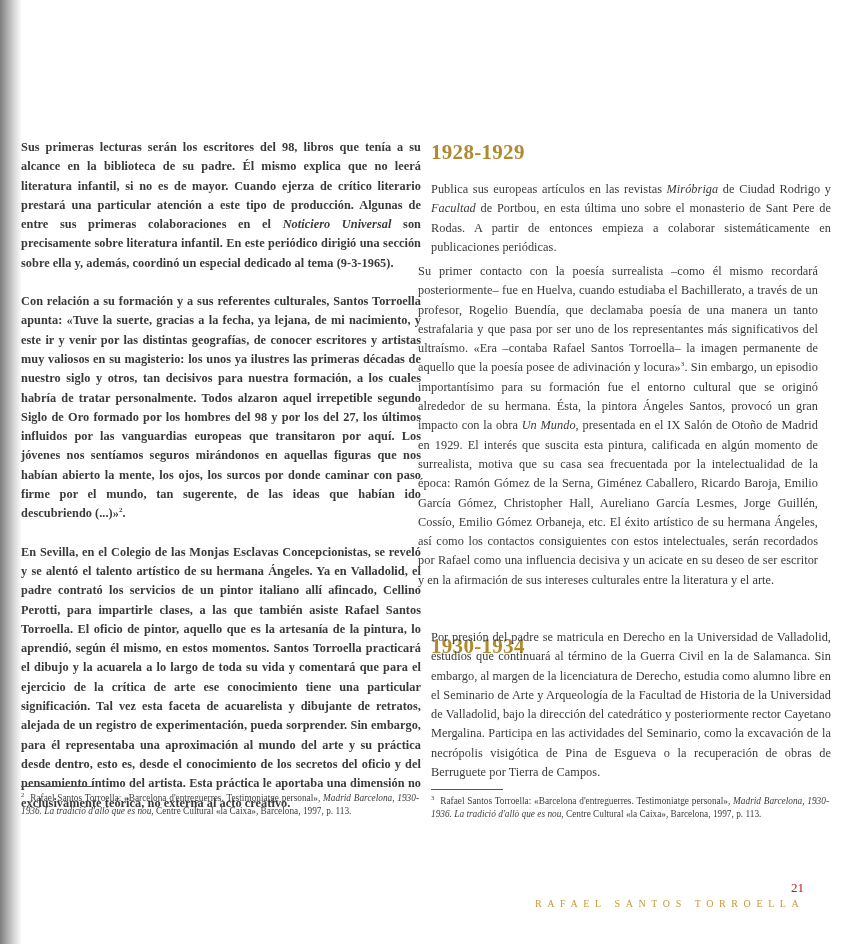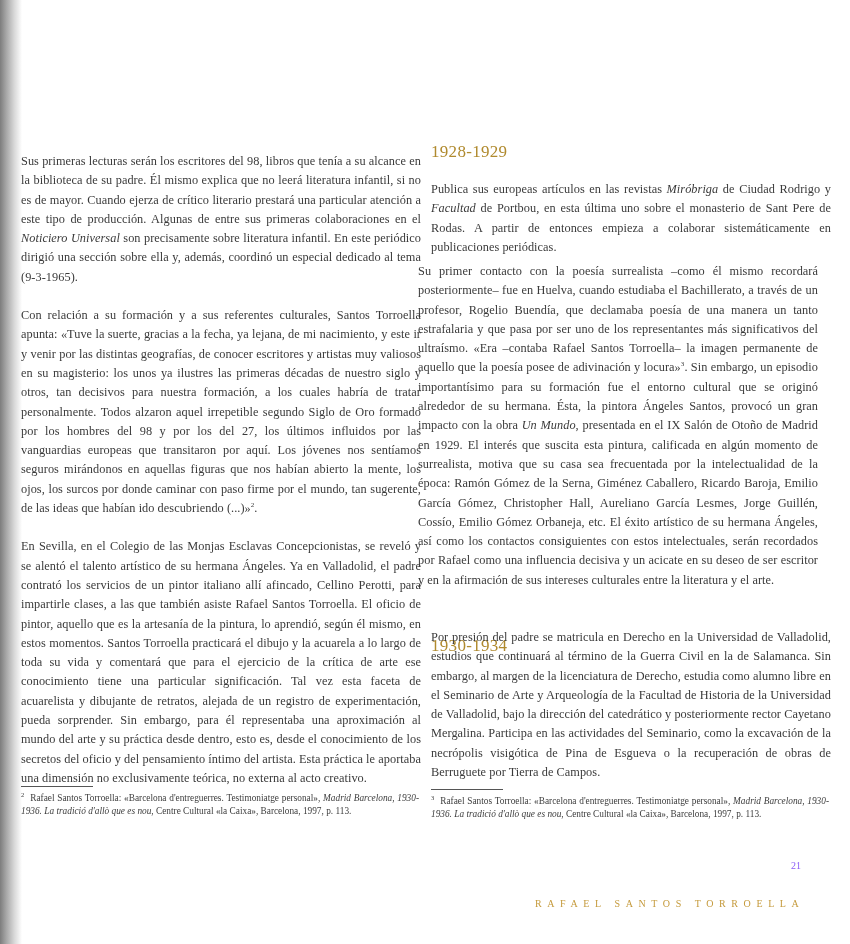--- a/index.html
+++ b/index.html
@@ -7,29 +7,29 @@
     width: 850px; height: 944px; overflow: hidden;
     background: #ffffff; position: relative;
     font-family: "Liberation Serif", "DejaVu Serif", serif;
     color: #3a3a3a;
   }
   .spine-shadow {
     position: absolute; left: 0; top: 0; width: 22px; height: 944px;
     background: linear-gradient(to right, #7d7d7d 0%, #a9a9a9 30%, #d8d8d8 65%, #ffffff 100%);
   }
   .col { position: absolute; }
-  .col-left { left: 21px; top: 152px; width: 400px; }
+  .col-left { left: 21px; top: 138px; width: 400px; font-weight: bold; }
   p {
     margin: 0; font-size: 12.3px; line-height: 19.3px;
     text-align: justify; hyphens: manual; letter-spacing: 0.05px;
   }
   .gap { height: 19px; }
   h2 {
-    margin: 0; font-weight: normal; color: #b08a2e;
-    font-size: 17px; line-height: 28px; letter-spacing: 0.3px;
+    margin: 0; font-weight: bold; color: #b08a2e;
+    font-size: 21px; line-height: 28px; letter-spacing: 0.3px;
   }
   .h-1928 { position: absolute; left: 431px; top: 138px; }
   .h-1930 { position: absolute; left: 431px; top: 587px; margin-top: 45px; }
   .sec-1928 { position: absolute; left: 431px; top: 180px; width: 400px; }
   .sec-1928b { position: absolute; left: 418px; top: 262px; width: 400px; }
   .sec-1930 { position: absolute; left: 431px; top: 628px; width: 400px; }
   .fn-rule { position: absolute; height: 1px; background: #555; width: 72px; }
   .fn {
     position: absolute; width: 398px; font-size: 9.3px; line-height: 13.2px;
     text-align: justify; color: #3c3c3c;
@@ -38,21 +38,21 @@
   .fn-left { left: 21px; top: 792px; }
   .fn-right-rule { left: 431px; top: 789px; }
   .fn-right { left: 431px; top: 795px; }
   sup { font-size: 7px; line-height: 0; vertical-align: super; }
   .fn sup { font-size: 6.5px; margin-right: 6px; }
   i { font-style: italic; }
   .running-head {
     position: absolute; top: 862px; left: 535px; font-size: 10px;
     letter-spacing: 5.6px; color: #c59a3c; margin-top: 36px;
   }
-  .page-num { position: absolute; top: 860px; left: 791px; font-size: 10px; color: #8b5cf6; }
+  .page-num { position: absolute; top: 880px; left: 791px; font-size: 13px; color: #b91c1c; }
 </style>
 </head>
 <body>
 
 <div class="spine-shadow"></div>
 
 <div class="col col-left">
   <p><span>Sus primeras lecturas serán los escritores del 98, libros que tenía a su alcance en la biblioteca de su padre. Él mismo explica que no leerá literatura infantil, si no es de mayor. Cuando ejerza de crítico literario prestará una particular atención a este tipo de producción. Algunas de entre sus primeras colaboraciones en el </span><i>Noticiero Universal</i><span> son precisamente sobre literatura infantil. En este periódico dirigió una sección sobre ella y, además, coordinó un especial dedicado al tema (9-3-1965).</span></p>
   <div class="gap"></div>
   <p><span>Con relación a su formación y a sus referentes culturales, Santos Torroella apunta: «Tuve la suerte, gracias a la fecha, ya lejana, de mi nacimiento, y este ir y venir por las distintas geografías, de conocer escritores y artistas muy valiosos en su magisterio: los unos ya ilustres las primeras décadas de nuestro siglo y otros, tan decisivos para nuestra formación, a los cuales habría de tratar personalmente. Todos alzaron aquel irrepetible segundo Siglo de Oro formado por los hombres del 98 y por los del 27, los últimos influidos por las vanguardias europeas que transitaron por aquí. Los jóvenes nos sentíamos seguros mirándonos en aquellas figuras que nos habían abierto la mente, los ojos, los surcos por donde caminar con paso firme por el mundo, tan sugerente, de las ideas que habían ido descubriendo (...)»</span><sup>2</sup><span>.</span></p>

